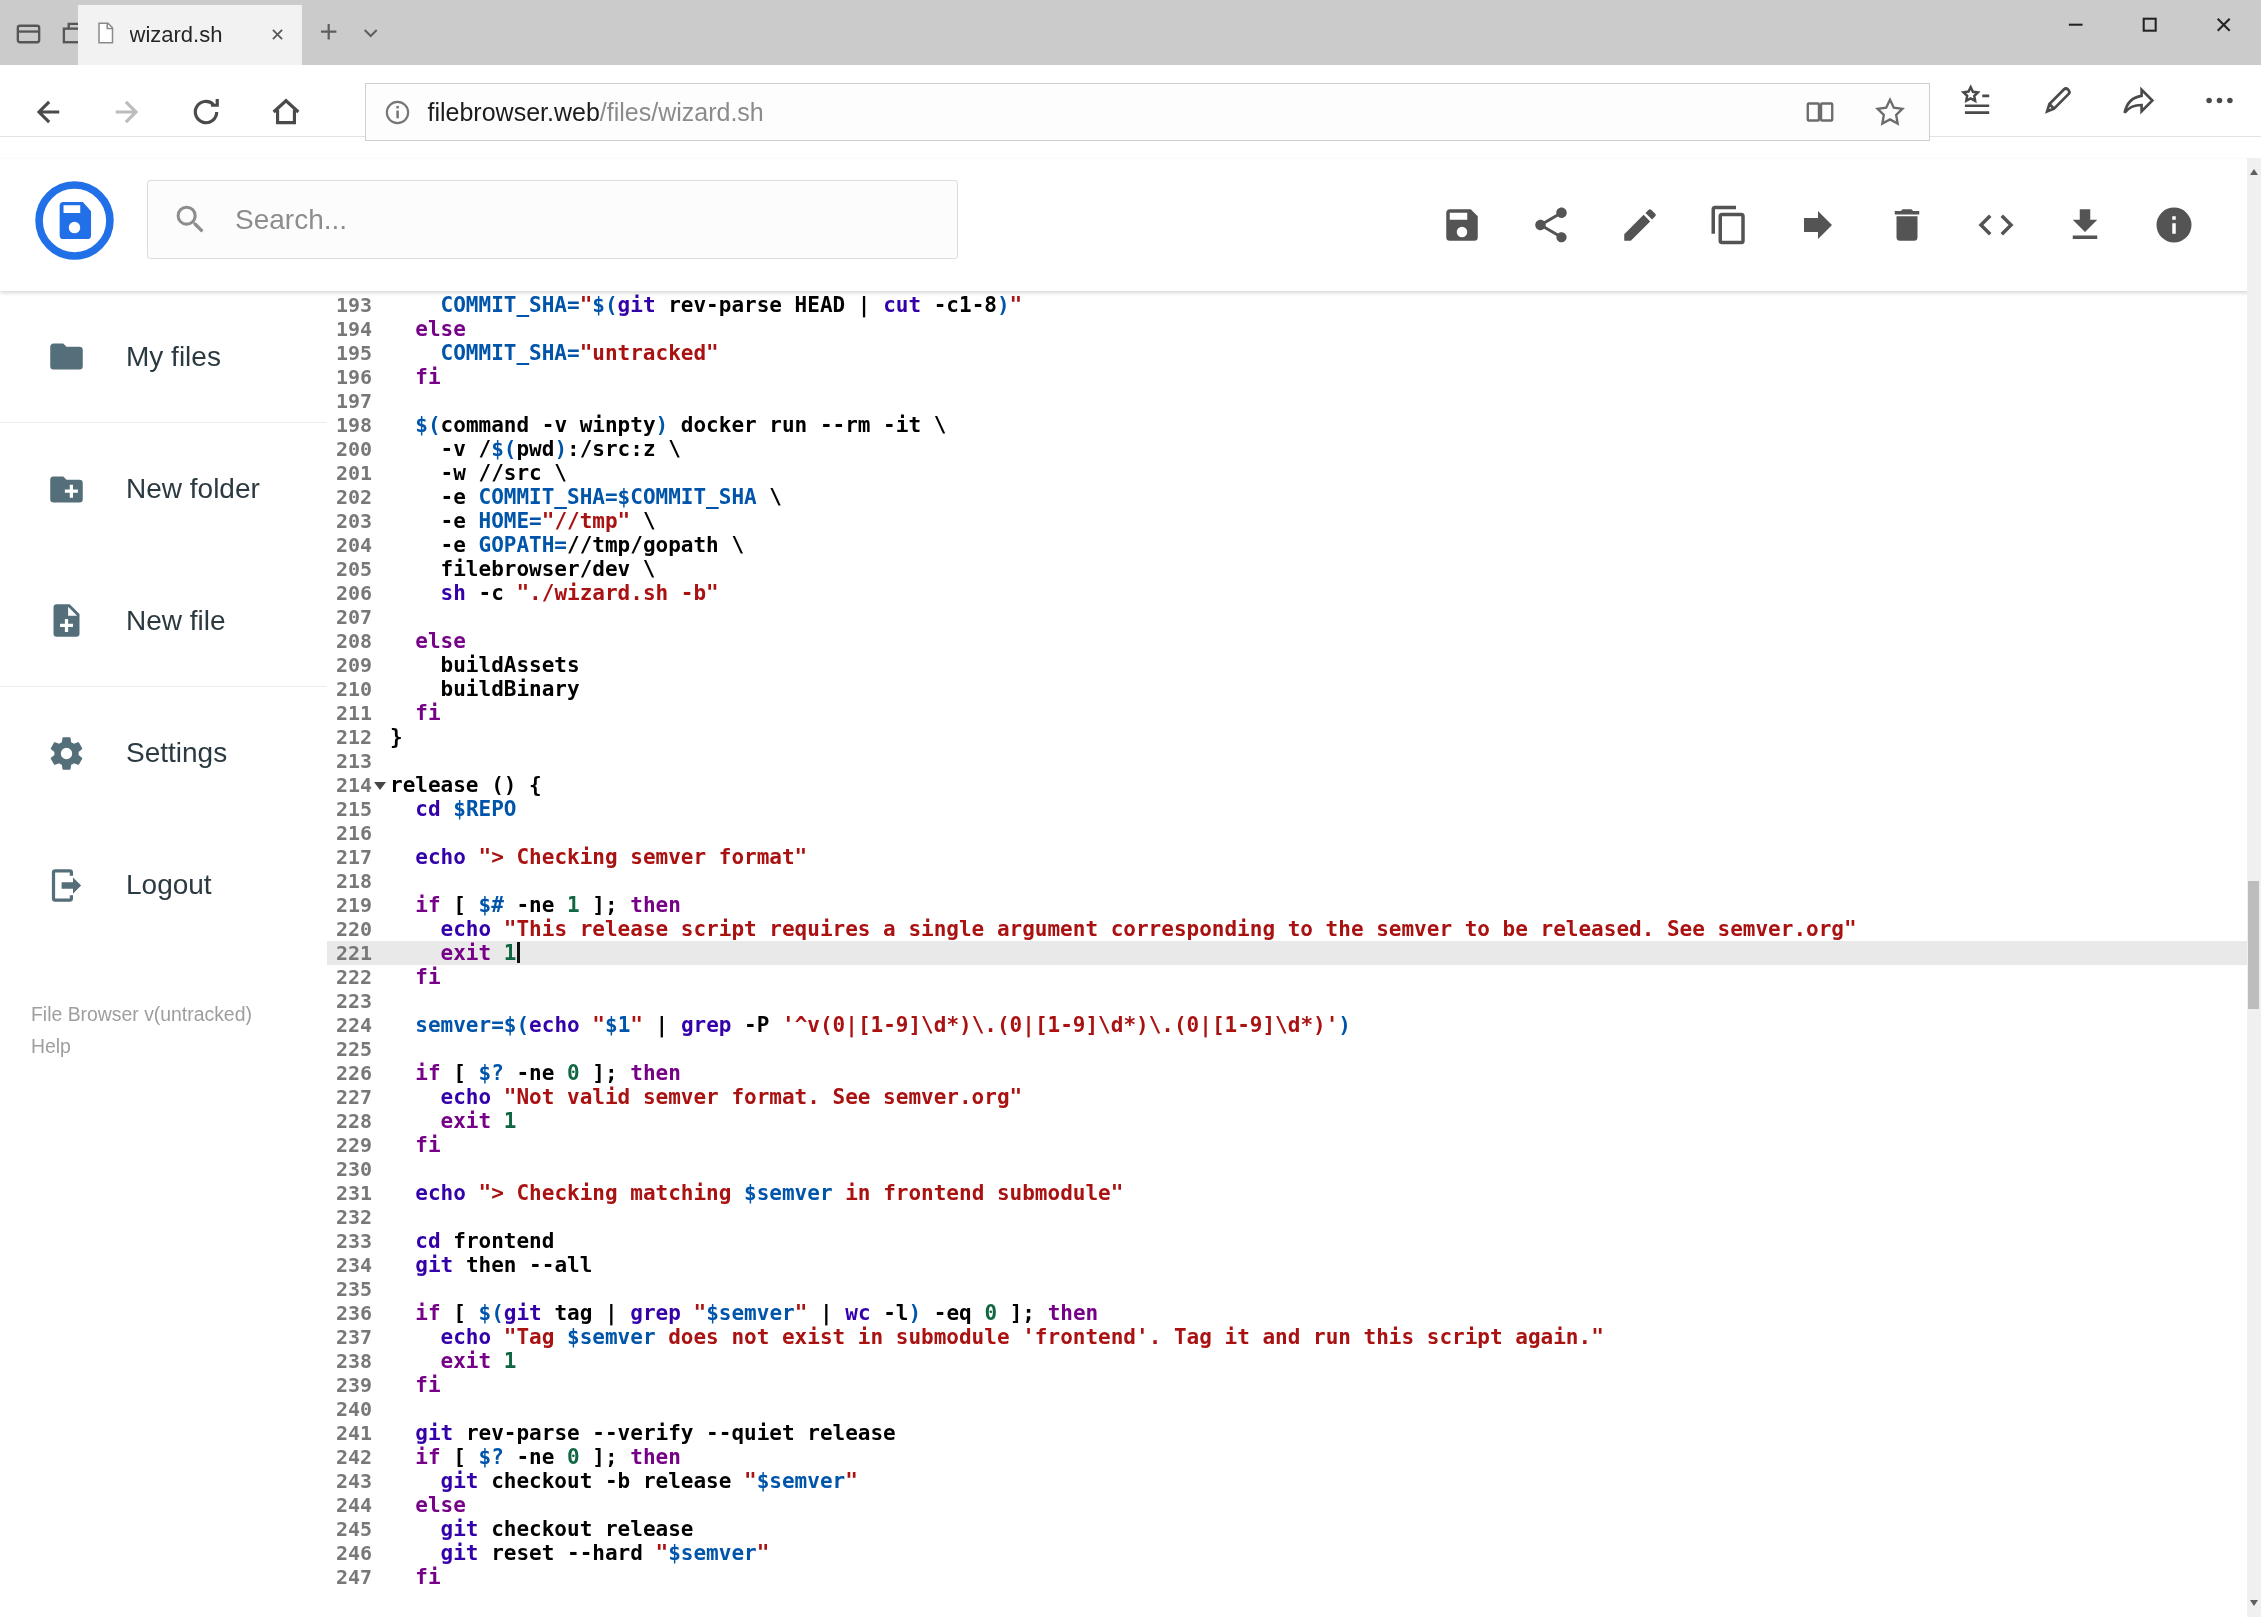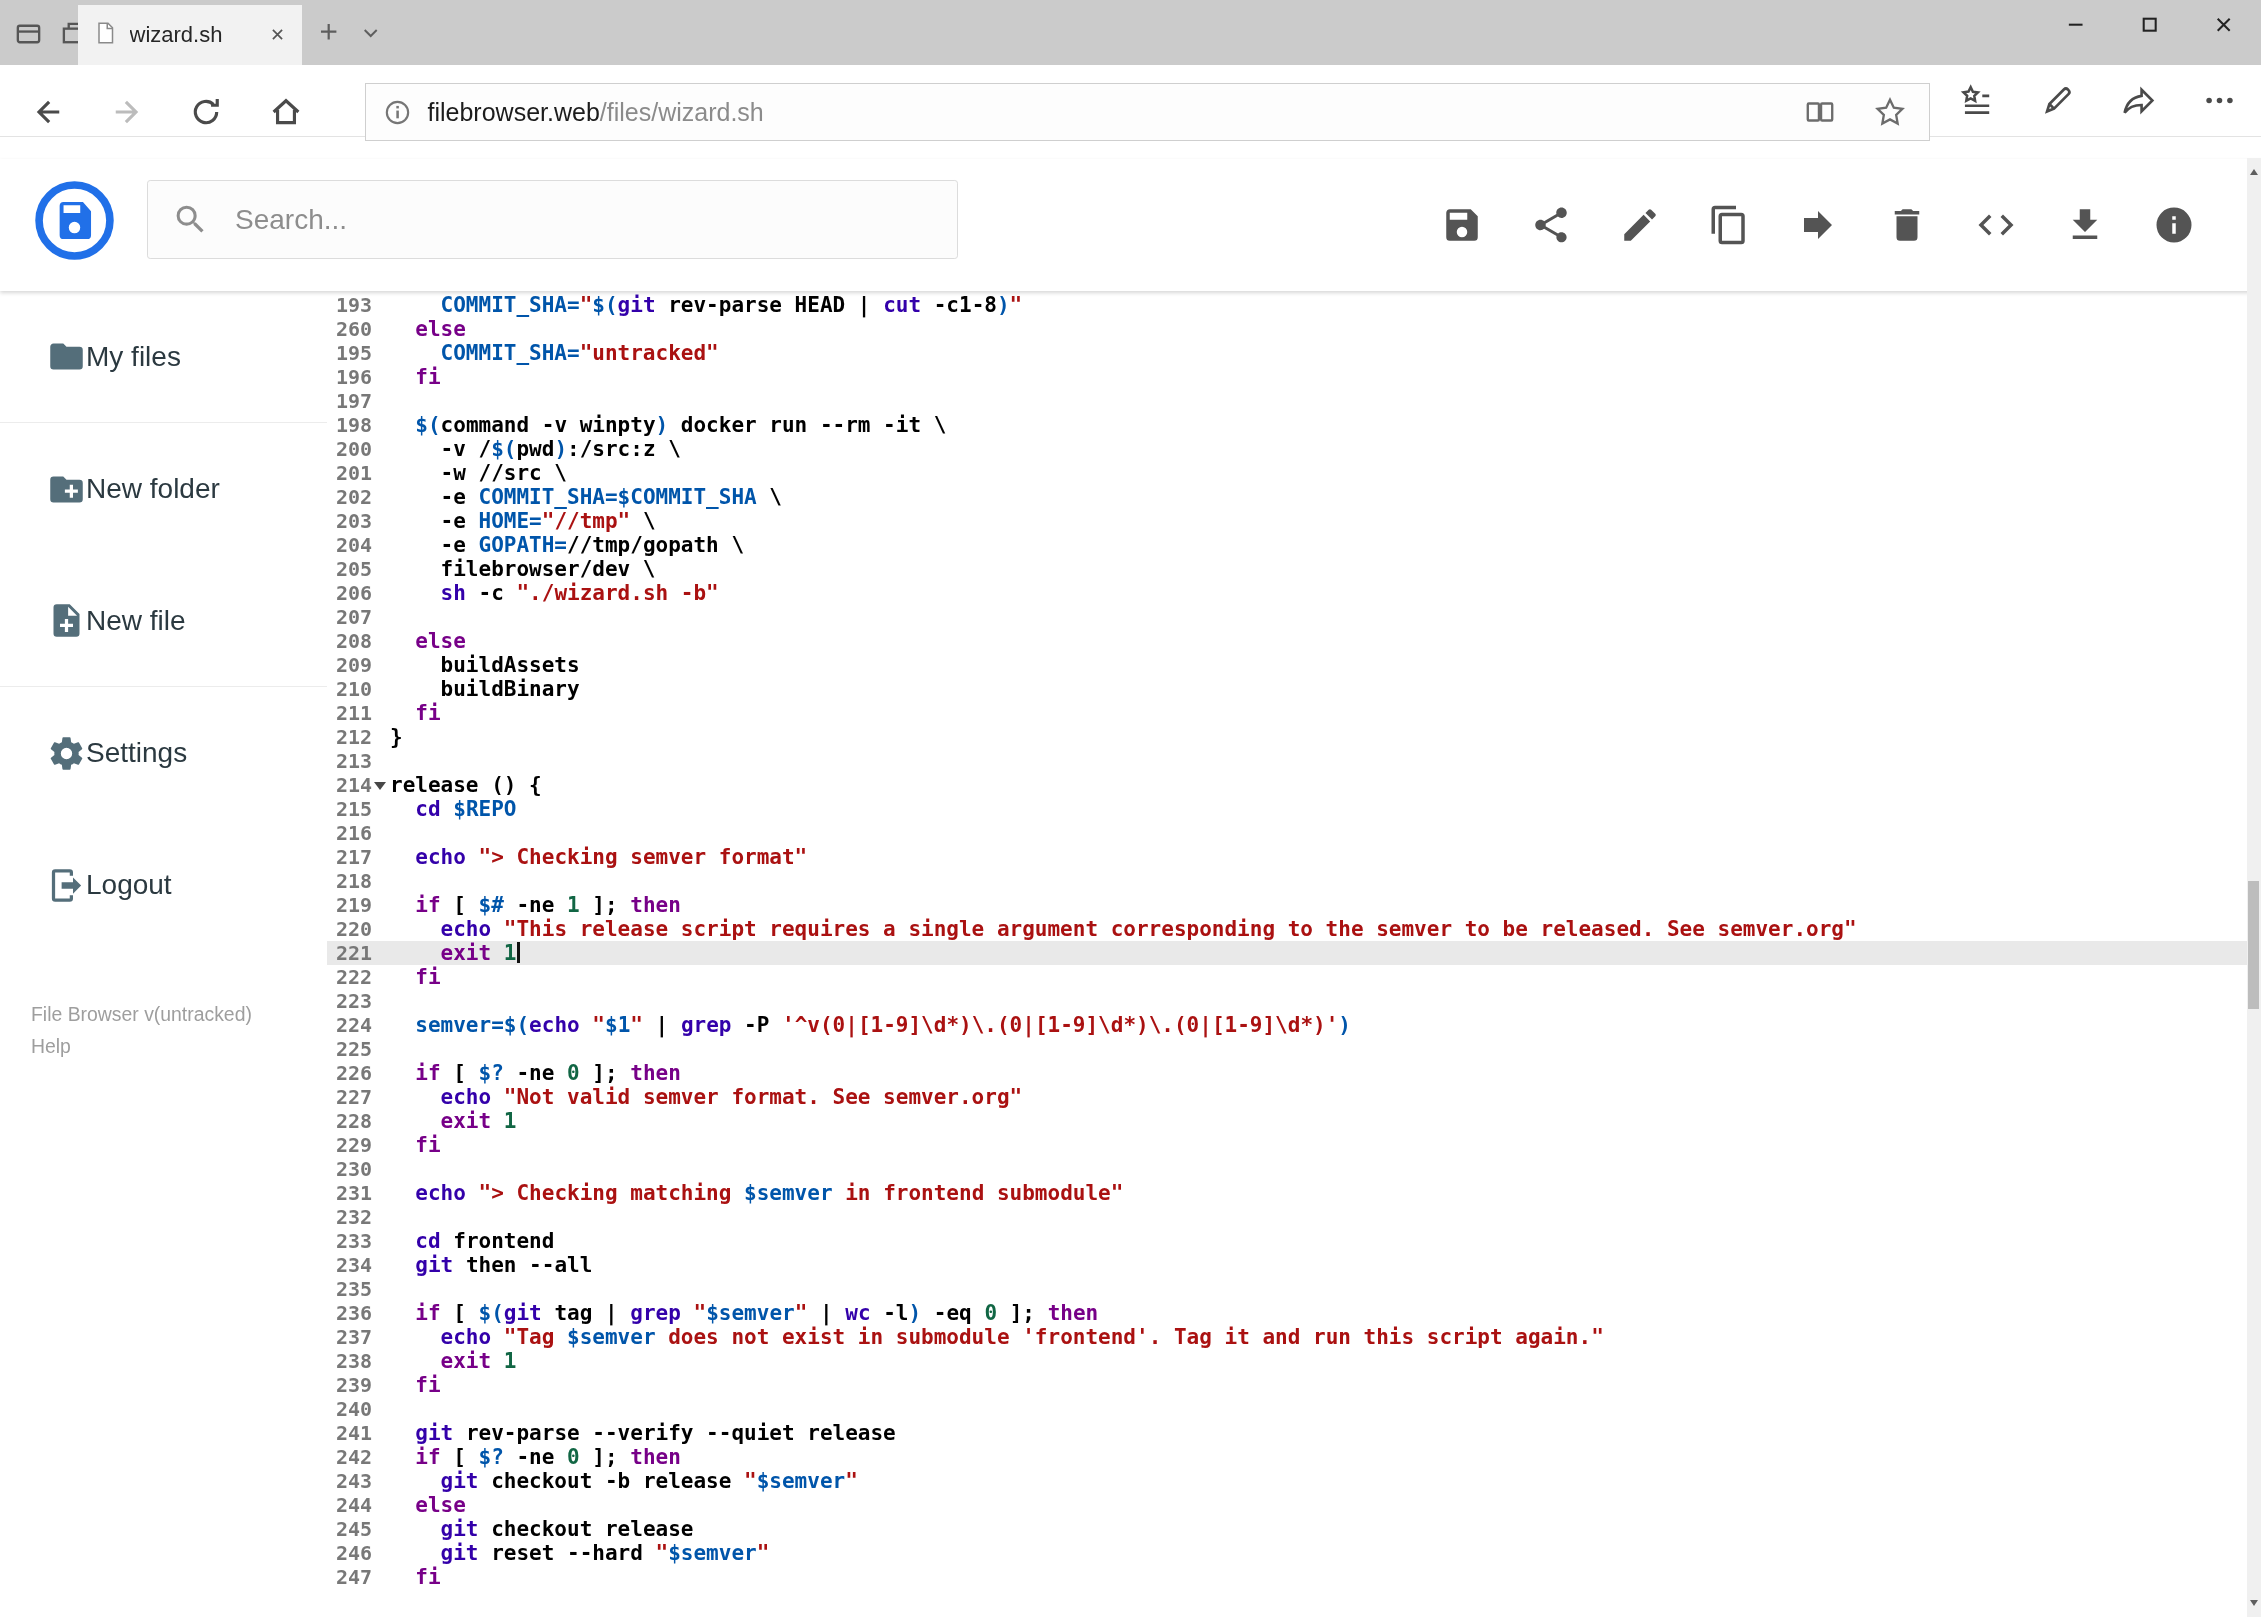--- a/index.html
+++ b/index.html
@@ -46,21 +46,21 @@
                display:flex; align-items:center; padding:0 24px; gap:26px; }
   .searchbox input { flex:1; border:none; outline:none; background:transparent;
                      font-size:28px; color:#333; font-family:"Liberation Sans",sans-serif; }
   .searchbox input::placeholder { color:#8d8d8d; }
   .actions { position:absolute; right:66px; top:0; height:100%; display:flex; align-items:center; gap:47px; }
   .act { cursor:pointer; display:flex; }
   .act svg { width:42px; height:42px; fill:#545454; }
 
   
   .sidebar { position:absolute; top:291px; left:0; width:327px; bottom:0; background:#fff; z-index:2; }
-  .side-item { height:132px; display:flex; align-items:center; padding-left:47px; cursor:pointer; }
+  .side-item { height:132px; display:flex; align-items:center; padding-left:47px; gap:40px; cursor:pointer; }
   .side-item svg { width:39px; height:39px; fill:#546e7a; flex:none; }
   .side-item .lbl { font-size:28px; color:#2b3940; }
   .side-item.divided { border-bottom:1.6px solid #ececec; }
   .side-footer { margin-top:47px; padding-left:31px; font-size:19.4px; color:#9e9e9e; line-height:32px; }
   .side-footer .help { cursor:pointer; }
 
   
   .editor { position:absolute; top:291px; left:327px; right:14.5px; bottom:0; background:#fff;
             overflow:hidden; cursor:text; z-index:1; }
   .code-lines { padding-top:1.6px; }
@@ -321,21 +321,21 @@
   </div>
 
   <div class="editor">
     <div class="code-lines">
         <div class="cm-line">
           <span class="gut">193</span>
           <span class="foldc"></span>
           <span class="codetxt"><span class="tk-p">    </span><span class="tk-v">COMMIT_SHA=</span><span class="tk-s">"</span><span class="tk-v">$(</span><span class="tk-b">git</span><span class="tk-p"> rev-parse HEAD | </span><span class="tk-b">cut</span><span class="tk-p"> -c1-8</span><span class="tk-v">)</span><span class="tk-s">"</span></span>
         </div>
         <div class="cm-line">
-          <span class="gut">260</span>
+          <span class="gut">194</span>
           <span class="foldc"></span>
           <span class="codetxt"><span class="tk-p">  </span><span class="tk-k">else</span></span>
         </div>
         <div class="cm-line">
           <span class="gut">195</span>
           <span class="foldc"></span>
           <span class="codetxt"><span class="tk-p">    </span><span class="tk-v">COMMIT_SHA=</span><span class="tk-s">"untracked"</span></span>
         </div>
         <div class="cm-line">
           <span class="gut">196</span>

